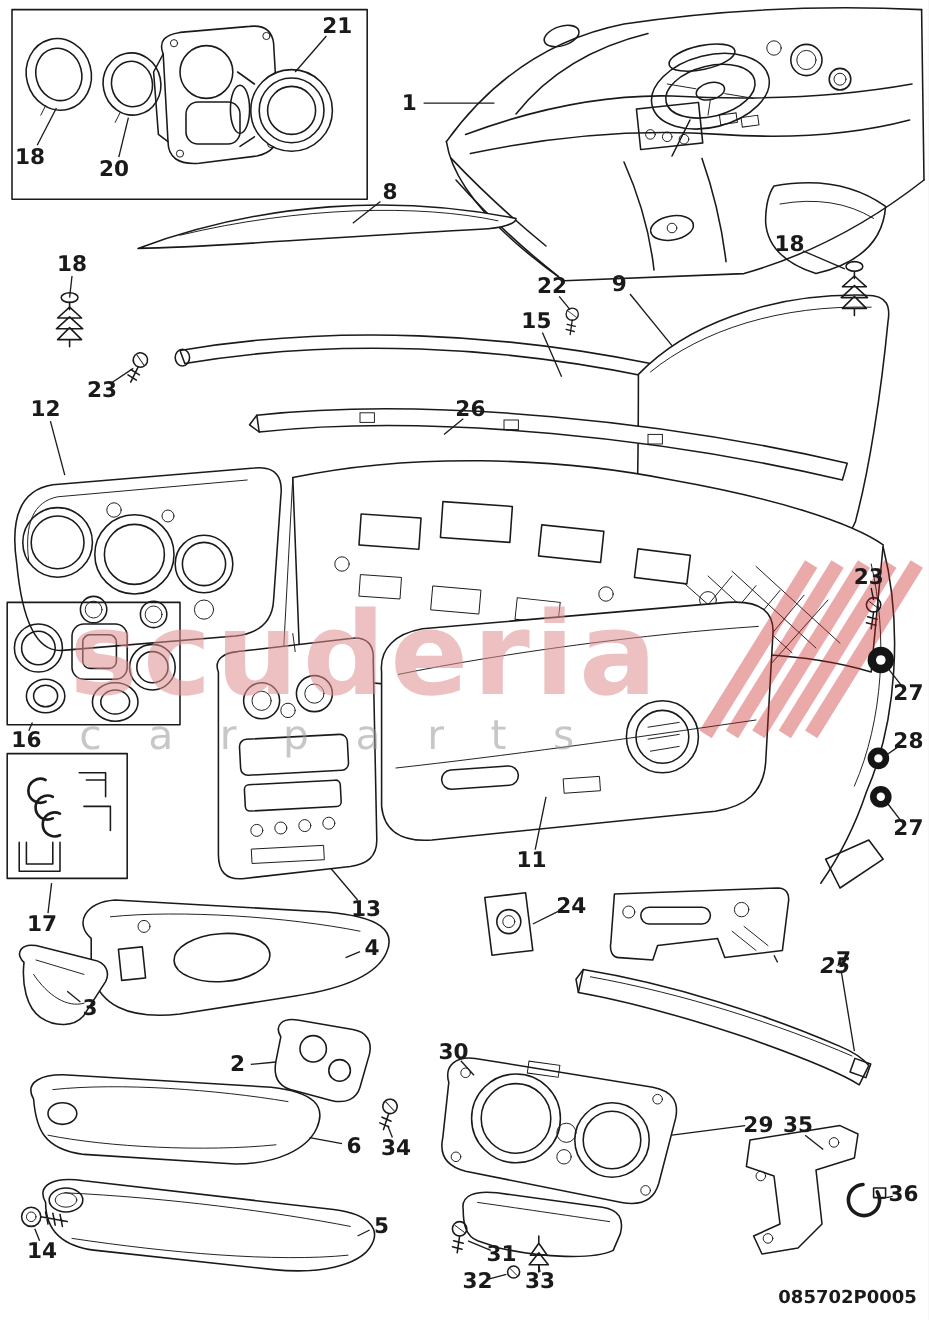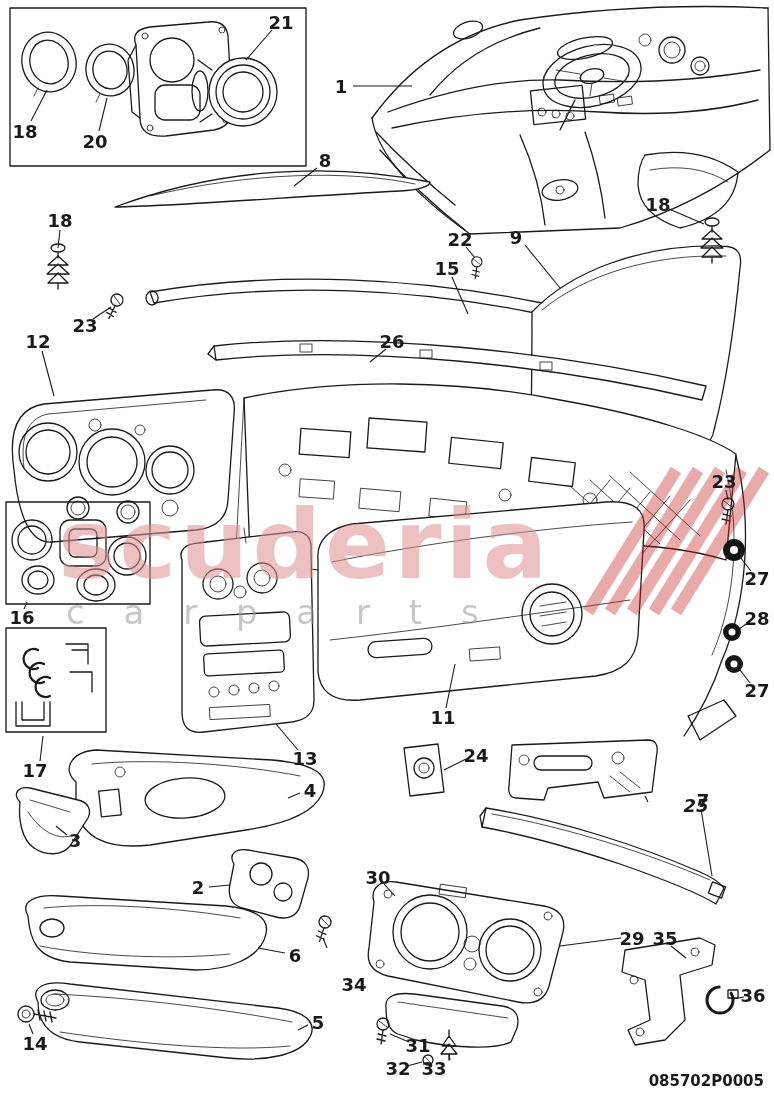--- a/index.html
+++ b/index.html
@@ -392,26 +392,26 @@
       <div class="callout" style="left: 35px; top: 770px;">17</div>
       <div class="callout" style="left: 443px; top: 717px;">11</div>
       <div class="callout" style="left: 305px; top: 758px;">13</div>
       <div class="callout" style="left: 476px; top: 755px;">24</div>
       <div class="callout" style="left: 696px; top: 805px; font-style: italic;">25</div>
       <div class="callout" style="left: 310px; top: 790px;">4</div>
       <div class="callout" style="left: 75px; top: 840px;">3</div>
       <div class="callout" style="left: 198px; top: 887px;">2</div>
       <div class="callout" style="left: 703px; top: 800px;">7</div>
       <div class="callout" style="left: 378px; top: 877px;">30</div>
-      <div class="callout" style="left: 330px; top: 984px; margin-left: 24px;">34</div>
+      <div class="callout" style="left: 330px; top: 957px;">34</div>
       <div class="callout" style="left: 295px; top: 955px;">6</div>
       <div class="callout" style="left: 632px; top: 938px;">29</div>
       <div class="callout" style="left: 665px; top: 938px;">35</div>
       <div class="callout" style="left: 753px; top: 995px;">36</div>
       <div class="callout" style="left: 318px; top: 1022px;">5</div>
       <div class="callout" style="left: 35px; top: 1043px;">14</div>
       <div class="callout" style="left: 418px; top: 1045px;">31</div>
       <div class="callout" style="left: 398px; top: 1068px;">32</div>
-      <div class="callout" style="left: 434px; top: 1068px;">33</div>
+      <div class="callout" style="left: 450px; top: 1068px;">33</div>
     </div>
 
   <div class="part-code">085702P0005</div>
 </div>
 
 </body></html>

